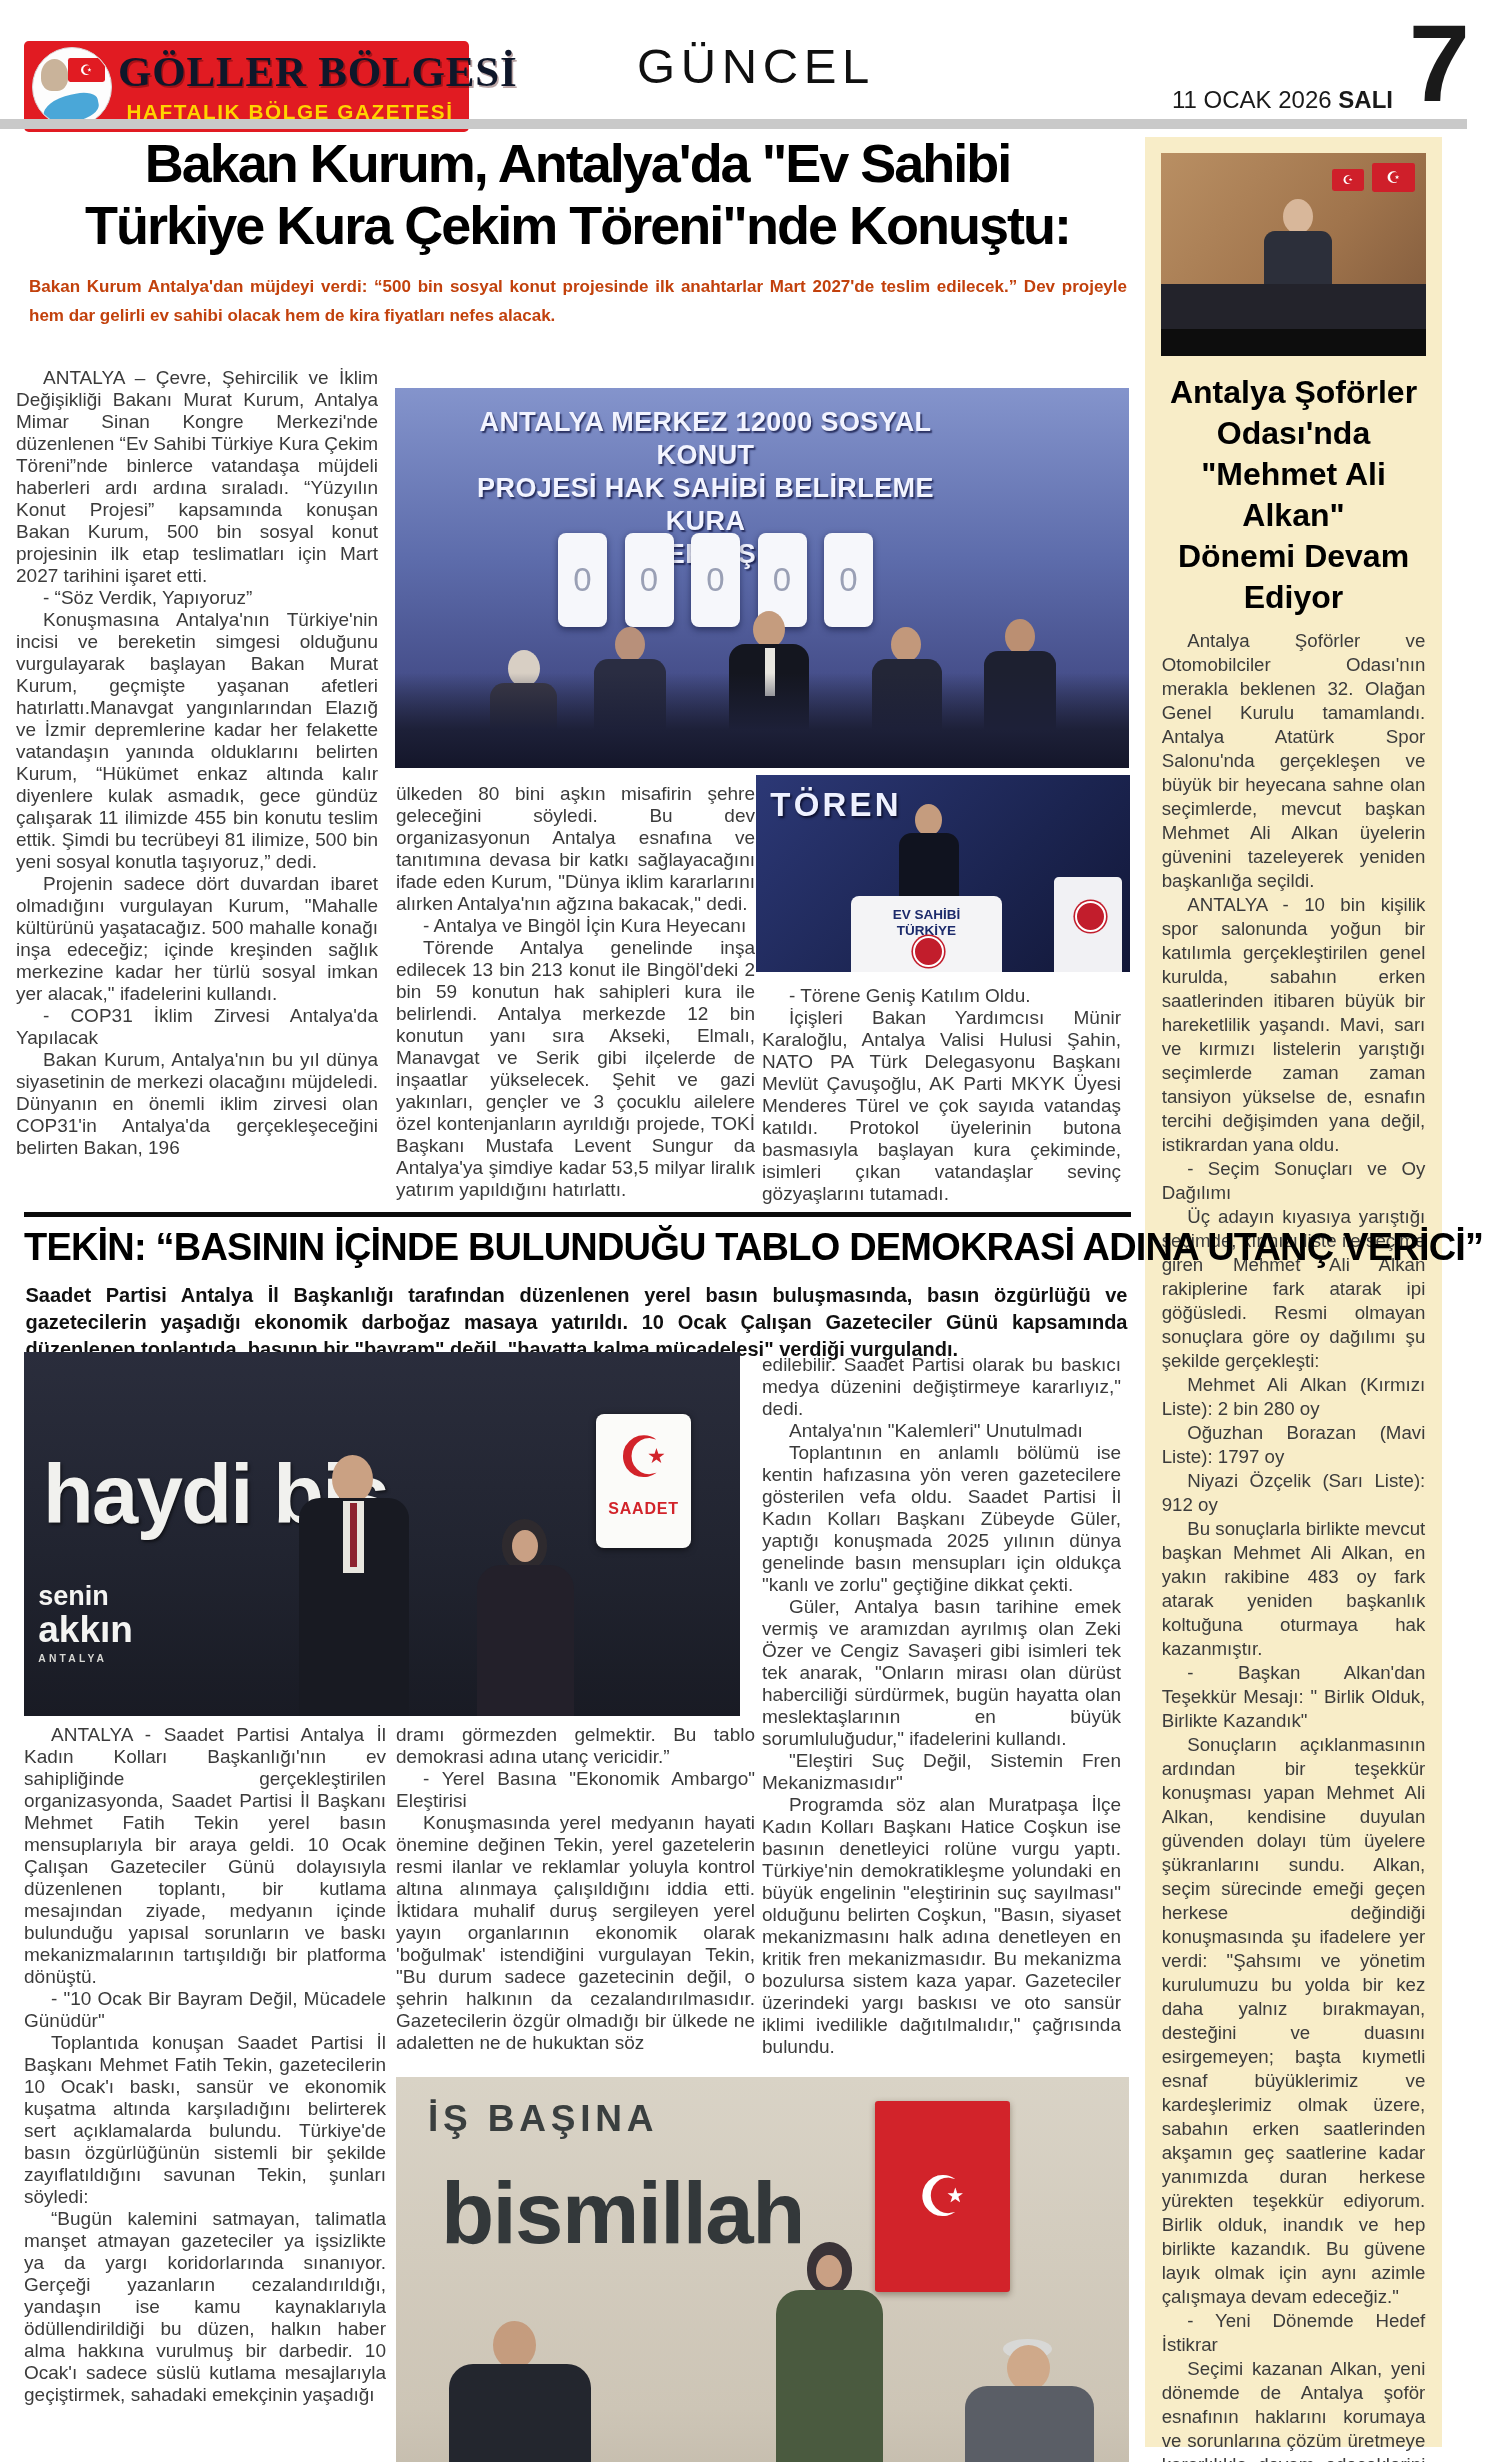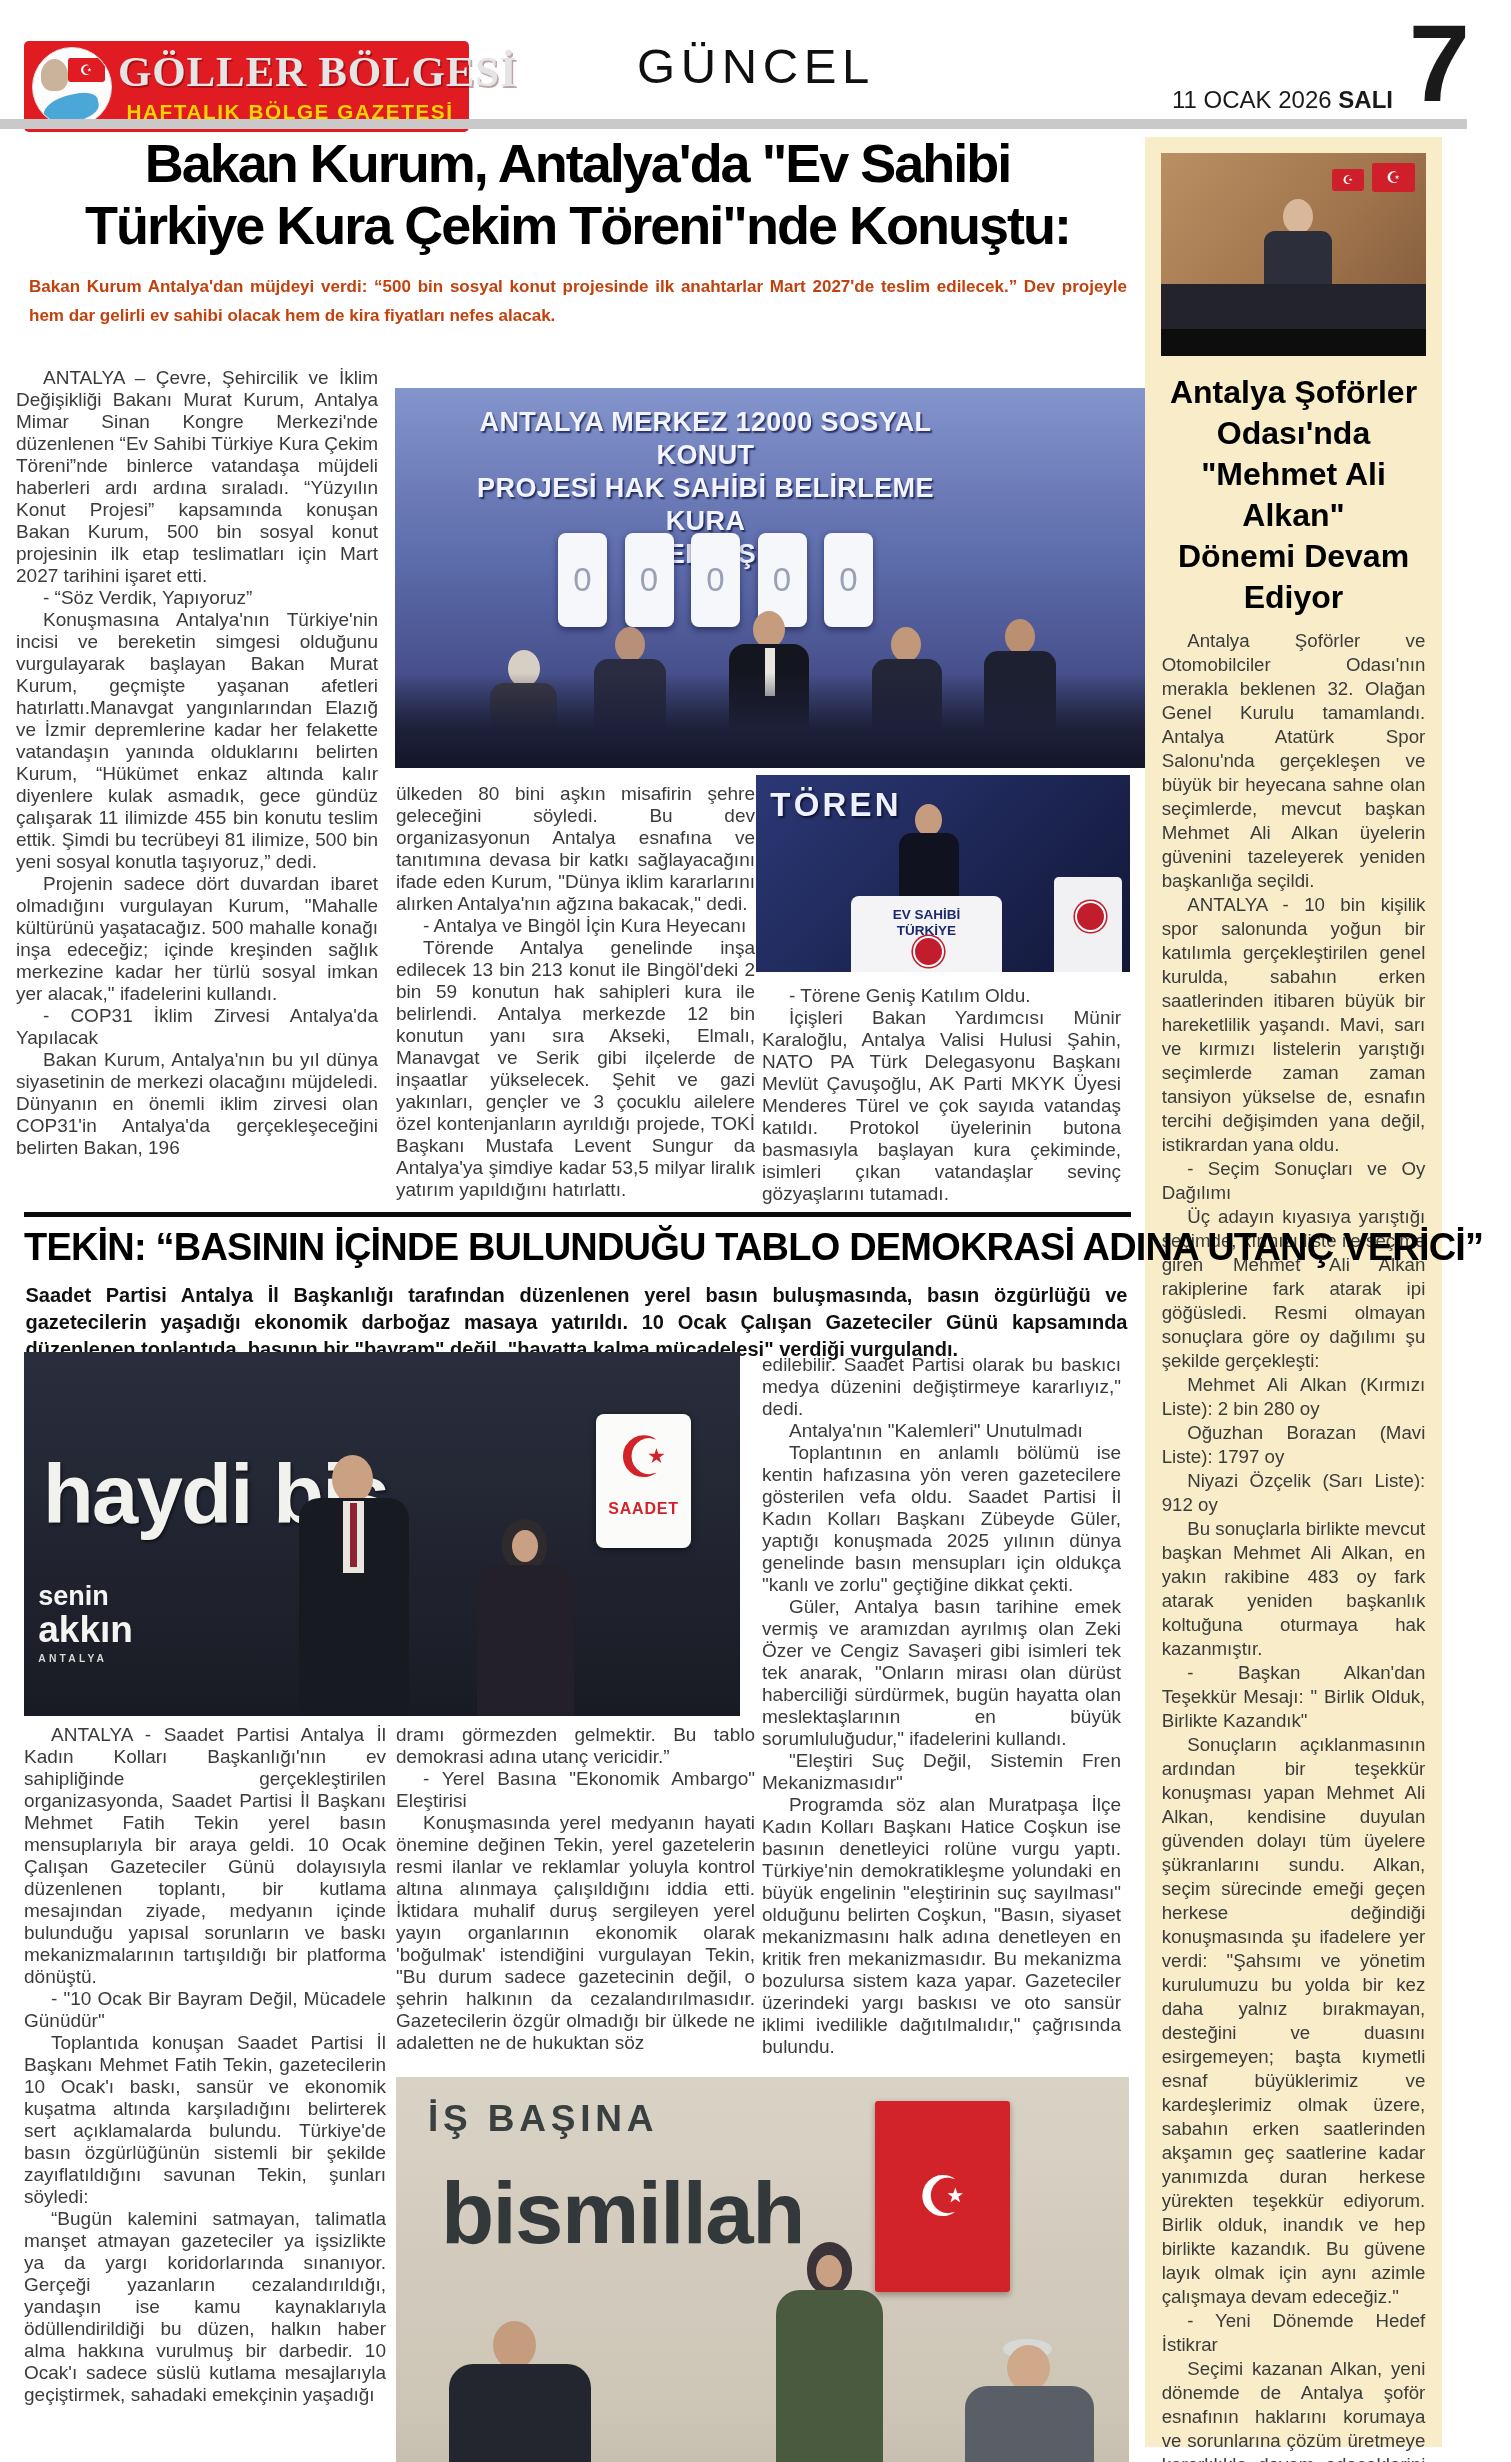--- a/index.html
+++ b/index.html
@@ -10,21 +10,21 @@
             border-radius:4.8px;display:flex;align-items:center;}
   .logo-emblem{position:absolute;left:8px;top:6.4px;width:78px;height:78px;border-radius:50%;
                background:#fdfdfd;border:1.6px solid #d8d8d8;overflow:hidden;}
   .logo-emblem .flag{position:absolute;right:6.4px;top:9.5px;width:37px;height:24px;background:#e11b22;
                      border-radius:2.4px;color:#fff;font-size:14.3px;line-height:24px;text-align:center;}
   .logo-emblem .portrait{position:absolute;left:8px;top:11px;width:27px;height:32px;border-radius:50% 50% 40% 40%;
                      background:#c9b39a;}
   .logo-emblem .swoosh{position:absolute;left:9.5px;bottom:4.8px;width:56px;height:27px;background:#4aa7d8;
                      border-radius:60% 40% 50% 50%;transform:rotate(-12deg);}
   .logo-text{position:absolute;left:94px;top:6.4px;width:344px;text-align:center;}
-  .logo-title{font-family:"Liberation Serif",serif;font-weight:700;font-size:43px;color:#e5e5e5;
+  .logo-title{font-family:"Liberation Serif",serif;font-weight:700;font-size:43px;color:#0f172a;
               letter-spacing:0.8px;text-shadow:1.6px 1.6px 0 rgba(60,0,0,.35);white-space:nowrap;}
   .logo-subtitle{font-weight:700;font-size:20.7px;color:#ffd400;letter-spacing:1.6px;margin-top:3.2px;white-space:nowrap;}
   .section-title{position:absolute;left:557px;top:38px;width:398px;text-align:center;
                  font-size:49px;letter-spacing:5.6px;color:#101010;}
   .issue-date{position:absolute;right:118px;top:86px;font-size:24px;color:#1a1a1a;white-space:nowrap;}
   .issue-date b{font-weight:700;}
   .page-number{position:absolute;right:41px;top:8px;font-size:110px;font-weight:700;color:#1a1a1a;line-height:1;}
   .header-rule{position:absolute;left:0;top:119px;width:1467px;height:10.3px;background:#c9c9c9;}
   
   .a1-headline{position:absolute;left:24px;top:132px;width:1107px;text-align:center;color:#000;
@@ -36,21 +36,21 @@
   .body-col.cont-first p:first-child{text-indent:0;}
   .a1-col1{left:16px;top:367px;width:362px;height:841px;}
   .a1-col2{left:396px;top:783px;width:359px;height:426px;}
   .a1-col3{left:762px;top:985px;width:359px;height:223px;}
   
   .photo{position:absolute;overflow:hidden;}
   .sil{position:absolute;}
   .head{border-radius:50%;}
   
   .photo-main{left:395px;top:388px;width:734px;height:380px;
-              background:linear-gradient(180deg,#8494cc 0%,#5d6cab 45%,#47508c 75%,#343a66 100%);padding-left:20px;}
+              background:linear-gradient(180deg,#8494cc 0%,#5d6cab 45%,#47508c 75%,#343a66 100%);}
   .pm-title{position:absolute;left:48px;top:17.5px;width:525px;text-align:center;color:#f2f4ff;
             font-weight:800;font-size:27px;line-height:33px;letter-spacing:0.4px;
             text-shadow:1.6px 1.6px 1.6px rgba(20,25,70,.8);}
   .pm-cards{position:absolute;left:163px;top:145px;display:flex;gap:17.5px;}
   .pm-card{width:49px;height:94px;background:#f6f7fb;border-radius:8px;box-shadow:0 2.4px 6.4px rgba(10,15,50,.5);
            color:#9aa0b5;font-size:33px;display:flex;align-items:center;justify-content:center;}
   .pm-crowd{position:absolute;left:0;bottom:0;width:100%;height:95px;background:linear-gradient(180deg,rgba(25,28,52,0) 0%,#1d2038 60%,#14162a 100%);}
   
   .photo-podium{left:756px;top:775px;width:374px;height:197px;
                 background:linear-gradient(135deg,#2c3876 0%,#1b2450 60%,#121737 100%);}

